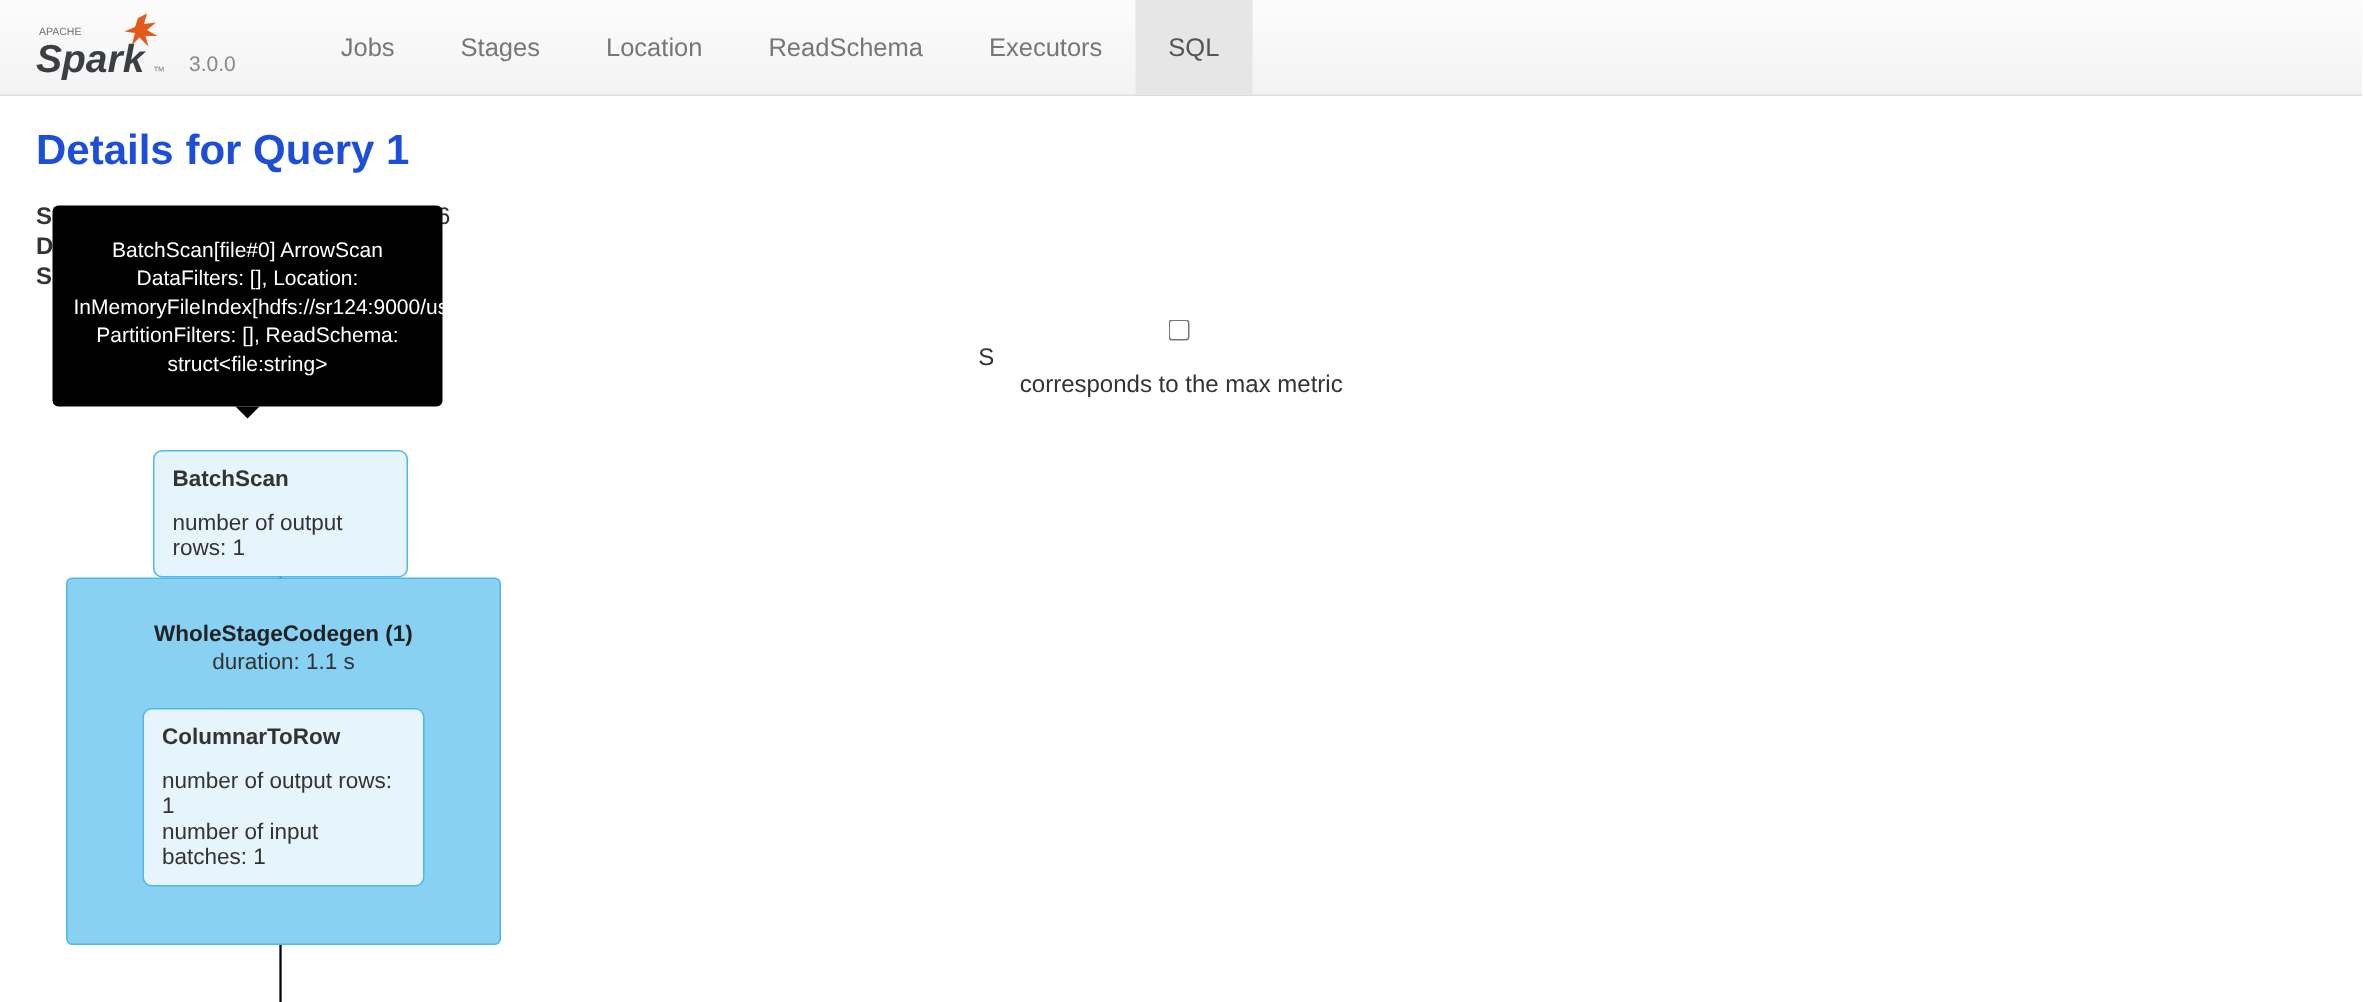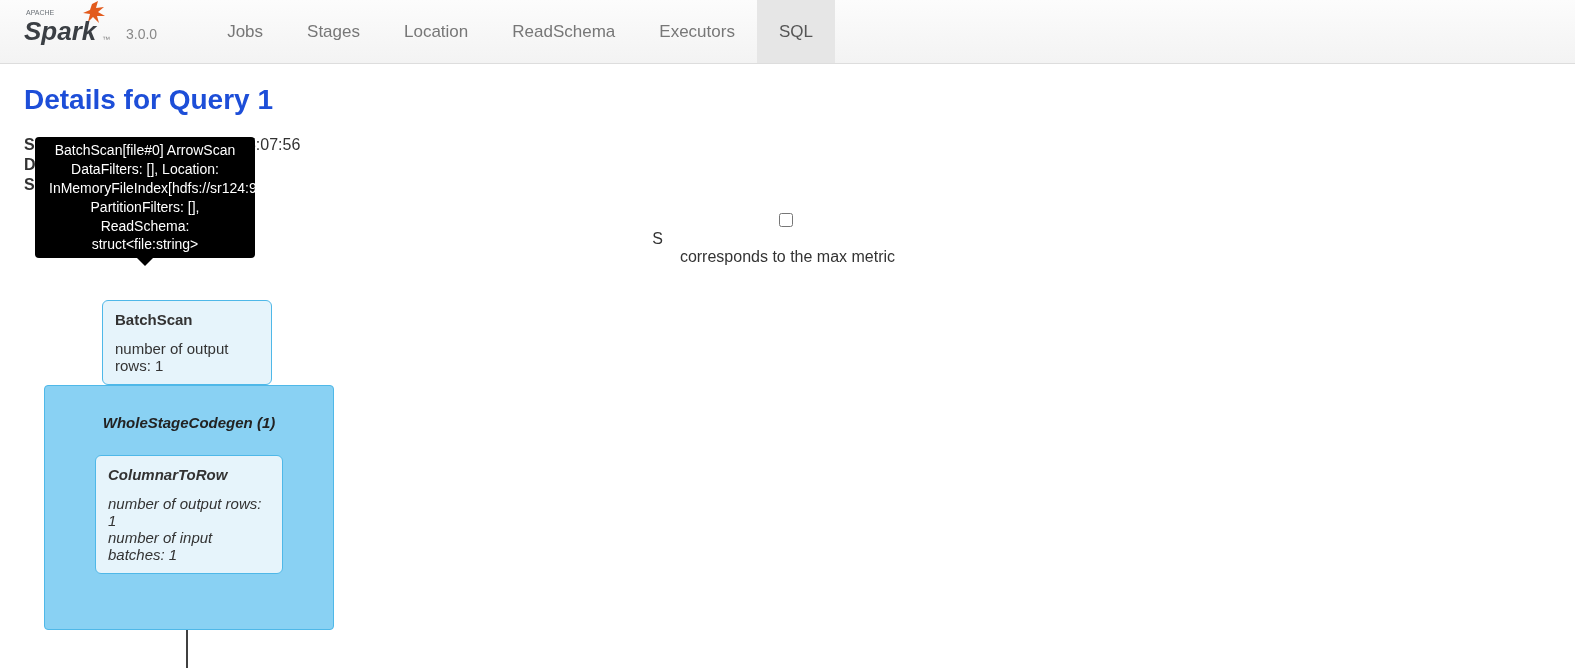--- a/index.html
+++ b/index.html
@@ -7,21 +7,21 @@
     margin: 0;
     font-family: "Helvetica Neue", Helvetica, Arial, sans-serif;
     color: #333;
     background: #fff;
   }
   .navbar {
     background: linear-gradient(#fcfcfc, #f3f3f3);
     border-bottom: 1px solid #ddd;
     height: 64px;
     display: flex;
-    align-items: flex-start;
+    align-items: center;
     padding: 0 24px;
   }
   .brand {
     display: flex;
     align-items: flex-end;
     margin-right: 48px;
   }
   .brand-logo {
     width: 92px;
     height: 48px;
@@ -124,23 +124,23 @@
     position: absolute;
     left: 0; top: 0;
     pointer-events: none;
   }
   .tooltip {
     position: absolute;
     background: #000;
     color: #fff;
     font-size: 14px;
     text-align: center;
-    padding: 4px 14px;
+    padding: 20px 14px;
     border-radius: 4px;
-    width: 220px;
+    width: 260px;
     line-height: 1.35;
   }
   .tooltip::after {
     content: "";
     position: absolute;
     bottom: -8px;
     left: 50%;
     transform: translateX(-50%);
     border: 8px solid transparent;
     border-top-color: #000;
@@ -208,22 +208,23 @@
       </defs>
       <line x1="163" y1="77" x2="163" y2="206" stroke="#000" stroke-width="1.5" marker-end="url(#arrow)"></line>
       <line x1="163" y1="305" x2="163" y2="400" stroke="#000" stroke-width="1.5" marker-end="url(#arrow)"></line>
     </svg>
 
     <div class="node inner" style="left:78px; top:0; width:170px;">
       <div class="title">BatchScan</div>
       <div>number of output rows: 1</div>
     </div>
 
-    <div class="cluster" style="left:20px; top:105; width:290px; height:245px; top:105px;font-style:italic;">
+    <div class="cluster" style="left:20px; top:105; width:290px; height:245px; top:105px;">
       <div class="cluster-header" style="margin-top:18px;">WholeStageCodegen (1)</div>
+      <div class="cluster-sub">duration: 1.1 s</div>
 
       <div class="node inner" style="position:relative; margin:22px 50px 0 50px;">
         <div class="title">ColumnarToRow</div>
         <div>number of output rows: 1</div>
         <div>number of input batches: 1</div>
       </div>
     </div>
 
   </div>
 </div>

